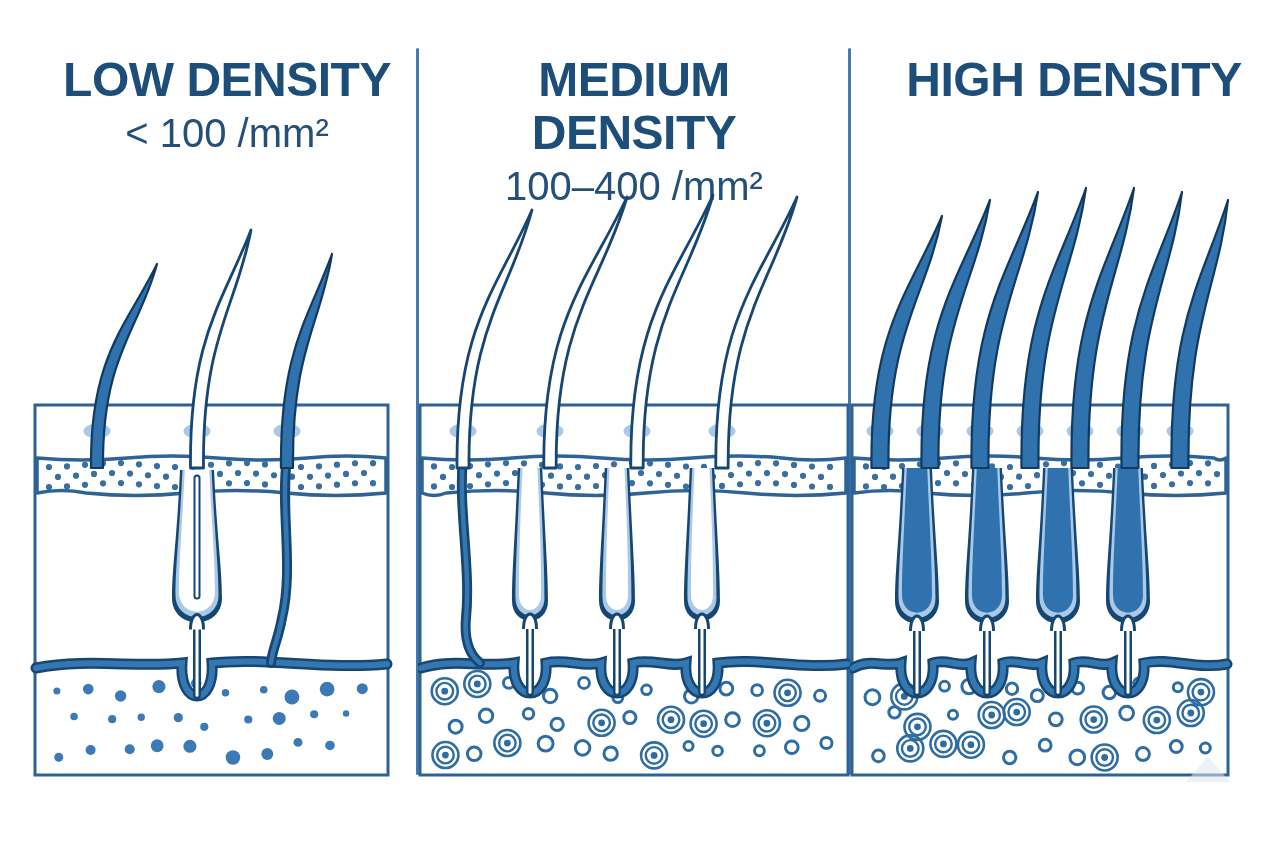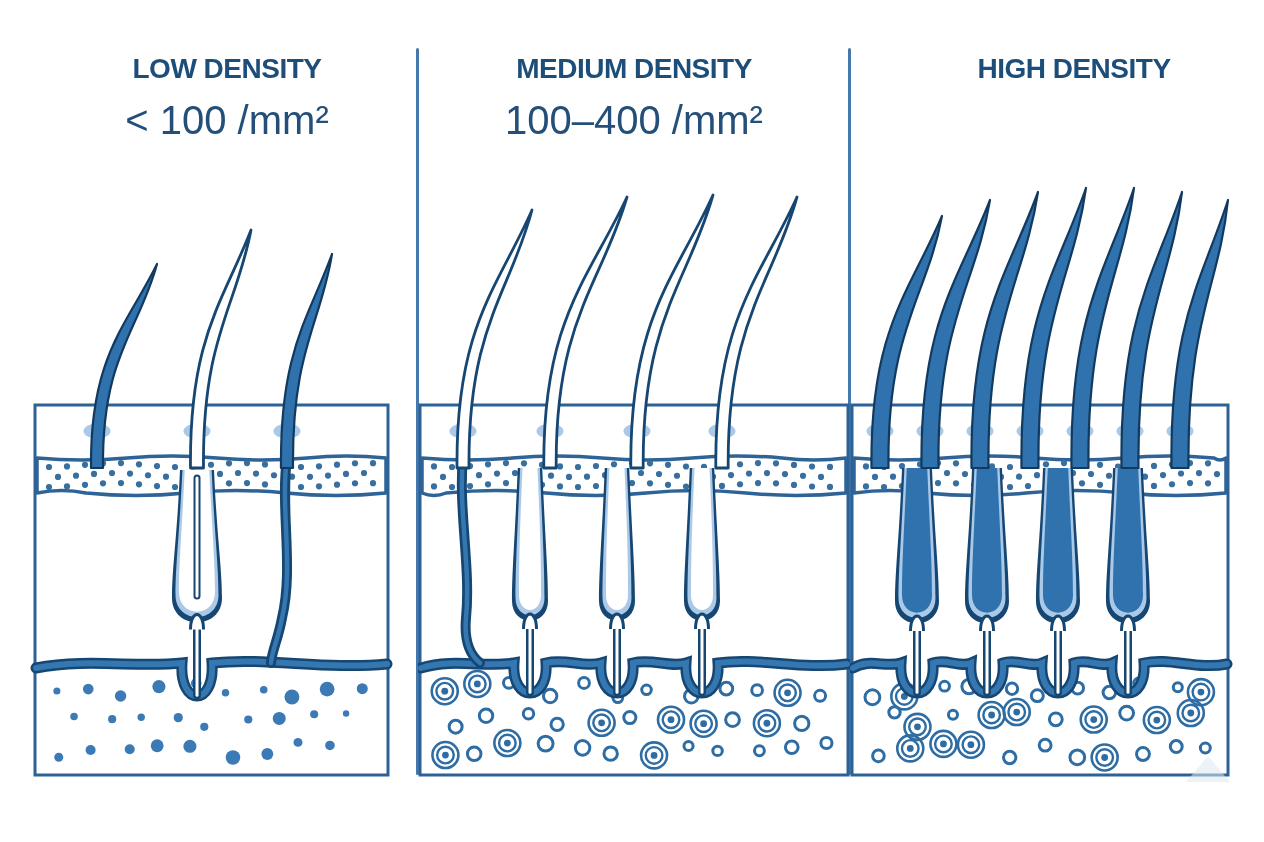--- a/index.html
+++ b/index.html
@@ -4,25 +4,25 @@
 <style>
   html,body{margin:0;padding:0;}
   body{
     width:1264px;height:842px;position:relative;overflow:hidden;
     background:#ffffff;
     font-family:"Liberation Sans", sans-serif;
   }
   .stage{position:absolute;inset:0;}
   .panel-header{position:absolute;top:54px;text-align:center;width:400px;}
   .panel-title{
-    font-size:28px;font-weight:700;letter-spacing:-0.5px;
+    font-size:48px;font-weight:700;letter-spacing:-0.5px;
     color:#1d4e79;line-height:1.1;
   }
   .panel-range{
-    font-size:40px;font-weight:400;color:#234f78;margin-top:13px;line-height:1.1;
+    font-size:40px;font-weight:400;color:#234f78;margin-top:4px;line-height:1.1;
   }
   .divider{
     position:absolute;top:48px;width:3px;height:727px;
     background:#4579ac;border-radius:2px;
   }
   svg.panel{position:absolute;top:168px;display:block;}
   .watermark-tri{
     position:absolute;left:1186px;top:756px;width:0;height:0;
     border-left:22px solid transparent;border-right:22px solid transparent;
     border-bottom:26px solid #dfe7ee;opacity:.55;

